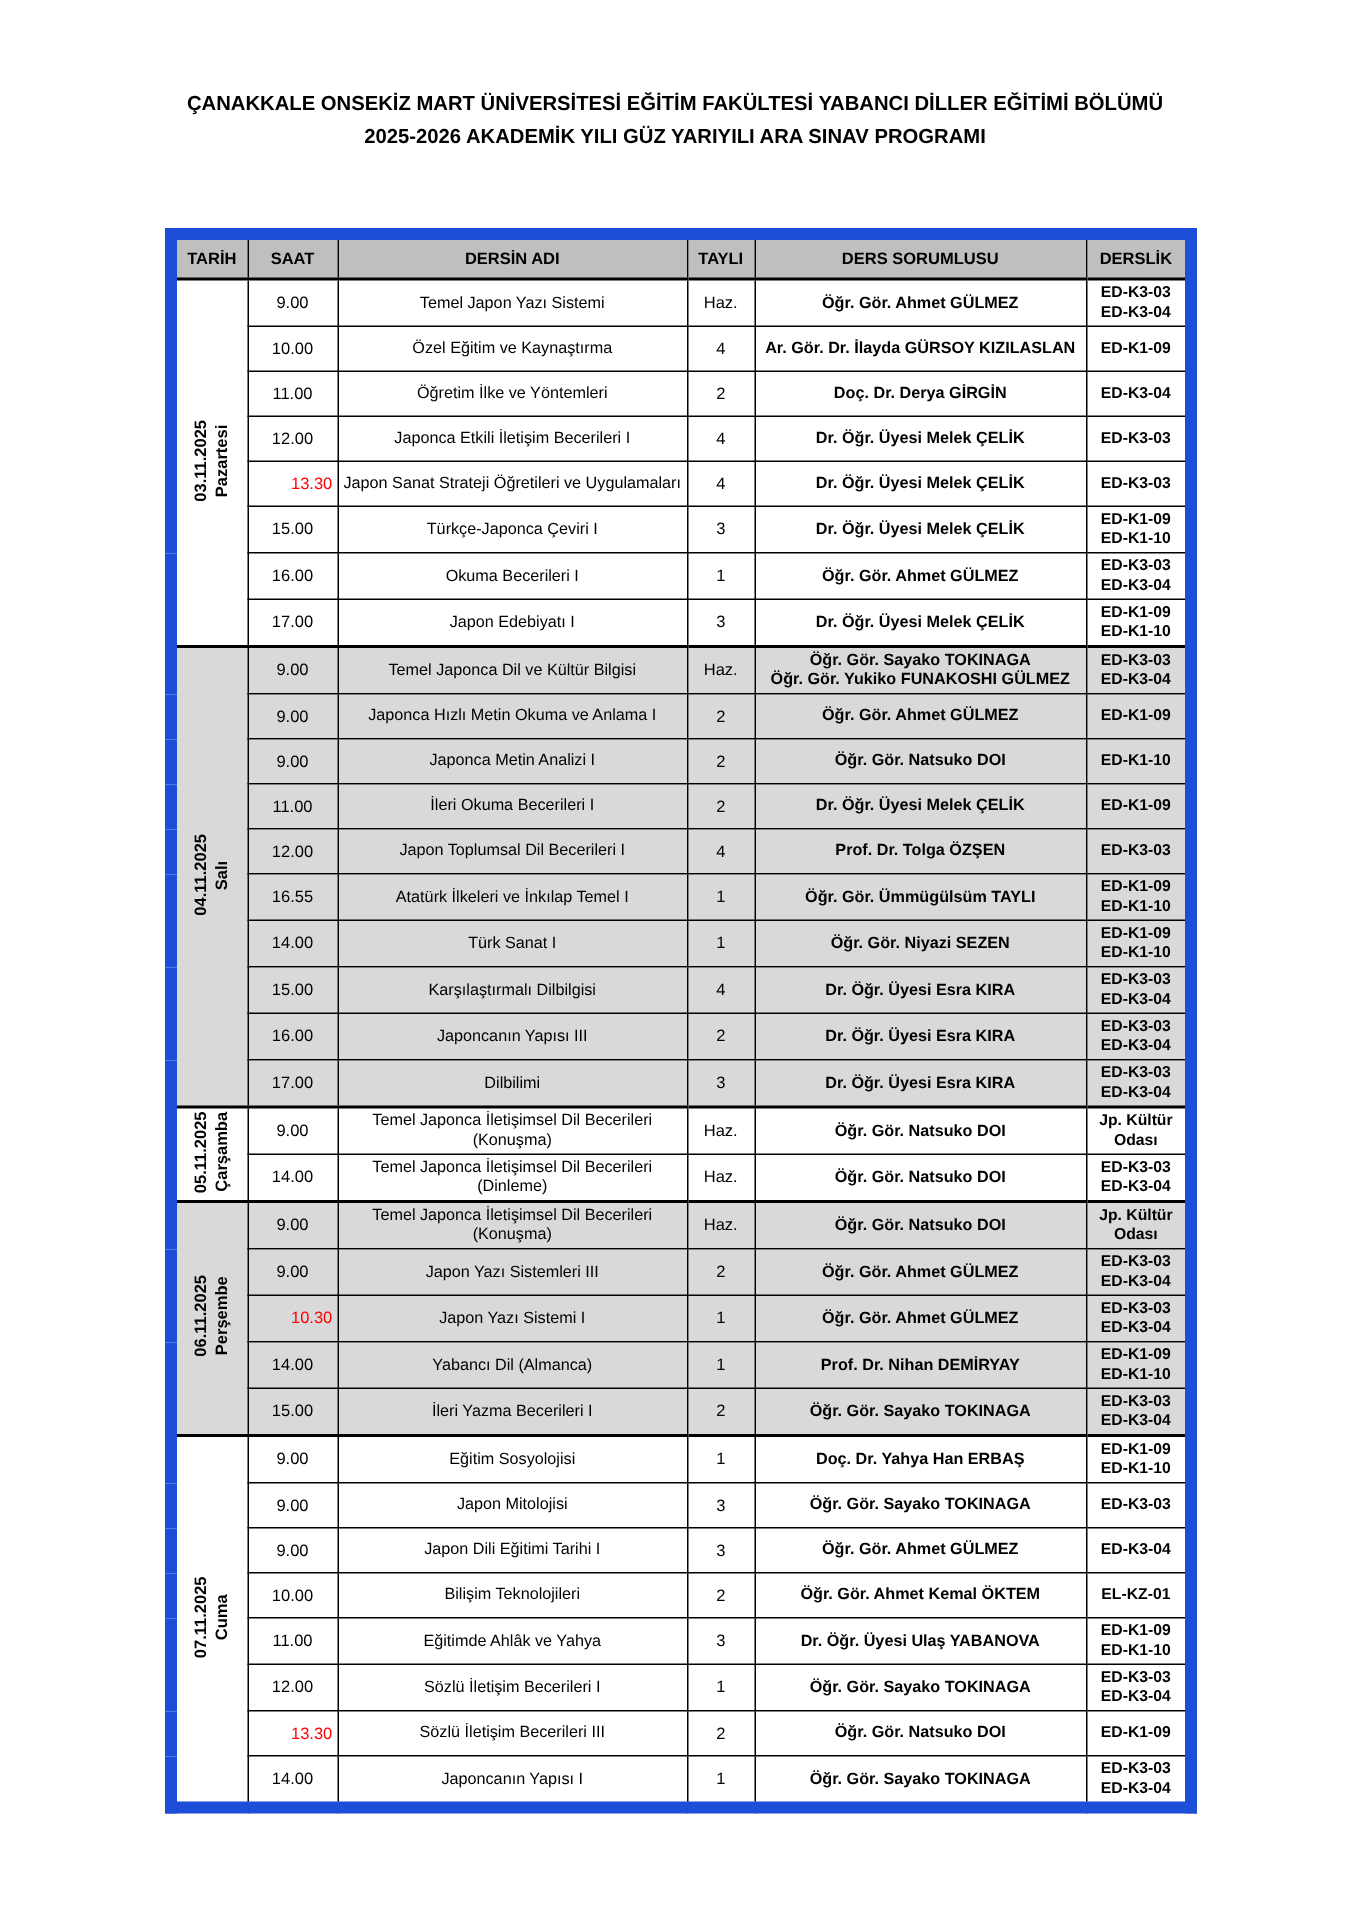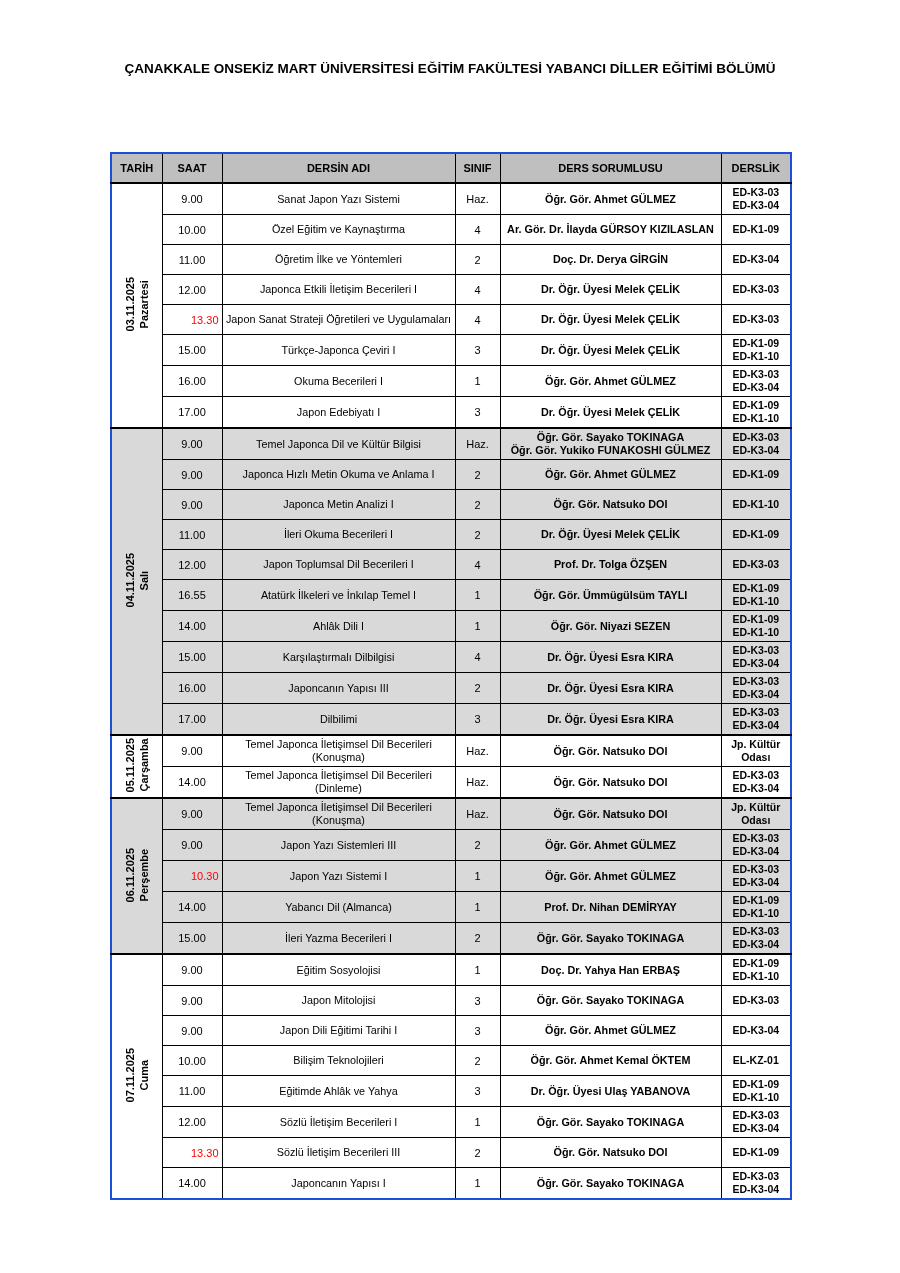--- a/index.html
+++ b/index.html
@@ -7,21 +7,21 @@
     width:900px; height:1273px; background:#ffffff; position:relative;
     font-family:"Liberation Sans", sans-serif; color:#000;
   }
   .title-block {
     position:absolute; top:58px; left:0; width:900px;
     text-align:center; font-weight:bold; font-size:13.5px; line-height:22px;
   }
   .schedule-table {
     position:absolute; left:110px; top:152px; width:680px;
     border-collapse:collapse; table-layout:fixed;
-    font-size:11px; border:2px solid #1d4ed8;
+    font-size:11px; border:8px solid #1d4ed8;
   }
   .schedule-table th, .schedule-table td {
     border:1px solid #000; padding:2px 3px; text-align:center; vertical-align:middle;
     overflow:hidden;
   }
   .schedule-table th {
     background:#bfbfbf; font-weight:bold; font-size:11px; height:14px; padding:2px 1px;
   }
   .schedule-table tr { height:30px; }
   tr.group-start td { border-top:2px solid #000; }
@@ -37,47 +37,48 @@
   td.grade-cell { font-size:11px; }
   td.instructor-cell { font-size:10.8px; line-height:13px;font-weight:bold; }
   td.room-cell { font-size:10.5px; line-height:13px;font-weight:bold; }
   tr.shaded td { background:#d9d9d9; }
 </style>
 </head>
 <body>
 
 <div class="title-block">
   <div>ÇANAKKALE ONSEKİZ MART ÜNİVERSİTESİ EĞİTİM FAKÜLTESİ YABANCI DİLLER EĞİTİMİ BÖLÜMÜ</div>
+  <div>2025-2026 AKADEMİK YILI GÜZ YARIYILI ARA SINAV PROGRAMI</div>
 </div>
 
 <table class="schedule-table">
   <colgroup>
     <col style="width:51px">
       <col style="width:60px">
       <col style="width:233px">
     <col style="width:45px">
       <col style="width:221px">
       <col style="width:70px">
   </colgroup>
   <thead>
     <tr>
       <th>TARİH</th>
       <th>SAAT</th>
       <th>DERSİN ADI</th>
-      <th>SINIF</th>
+      <th>TAYLI</th>
       <th>DERS SORUMLUSU</th>
       <th>DERSLİK</th>
     </tr>
   </thead>
   <tbody id="schedule-body">
       <tr class="group-start">
         <td class="date-cell" rowspan="8"><div class="vtext"><div>03.11.2025</div><div>Pazartesi</div></div></td>
         <td class="time-cell">9.00</td>
         <td class="course-cell">
-          <div>Sanat Japon Yazı Sistemi</div>
+          <div>Temel Japon Yazı Sistemi</div>
         </td>
         <td class="grade-cell">Haz.</td>
         <td class="instructor-cell">
           <div>Öğr. Gör. Ahmet GÜLMEZ</div>
         </td>
         <td class="room-cell">
           <div>ED-K3-03</div>
           <div>ED-K3-04</div>
         </td>
       </tr>
@@ -253,21 +254,21 @@
           <div>Öğr. Gör. Ümmügülsüm TAYLI</div>
         </td>
         <td class="room-cell">
           <div>ED-K1-09</div>
           <div>ED-K1-10</div>
         </td>
       </tr>
       <tr class="shaded">
         <td class="time-cell">14.00</td>
         <td class="course-cell">
-          <div>Ahlâk Dili I</div>
+          <div>Türk Sanat I</div>
         </td>
         <td class="grade-cell">1</td>
         <td class="instructor-cell">
           <div>Öğr. Gör. Niyazi SEZEN</div>
         </td>
         <td class="room-cell">
           <div>ED-K1-09</div>
           <div>ED-K1-10</div>
         </td>
       </tr>

